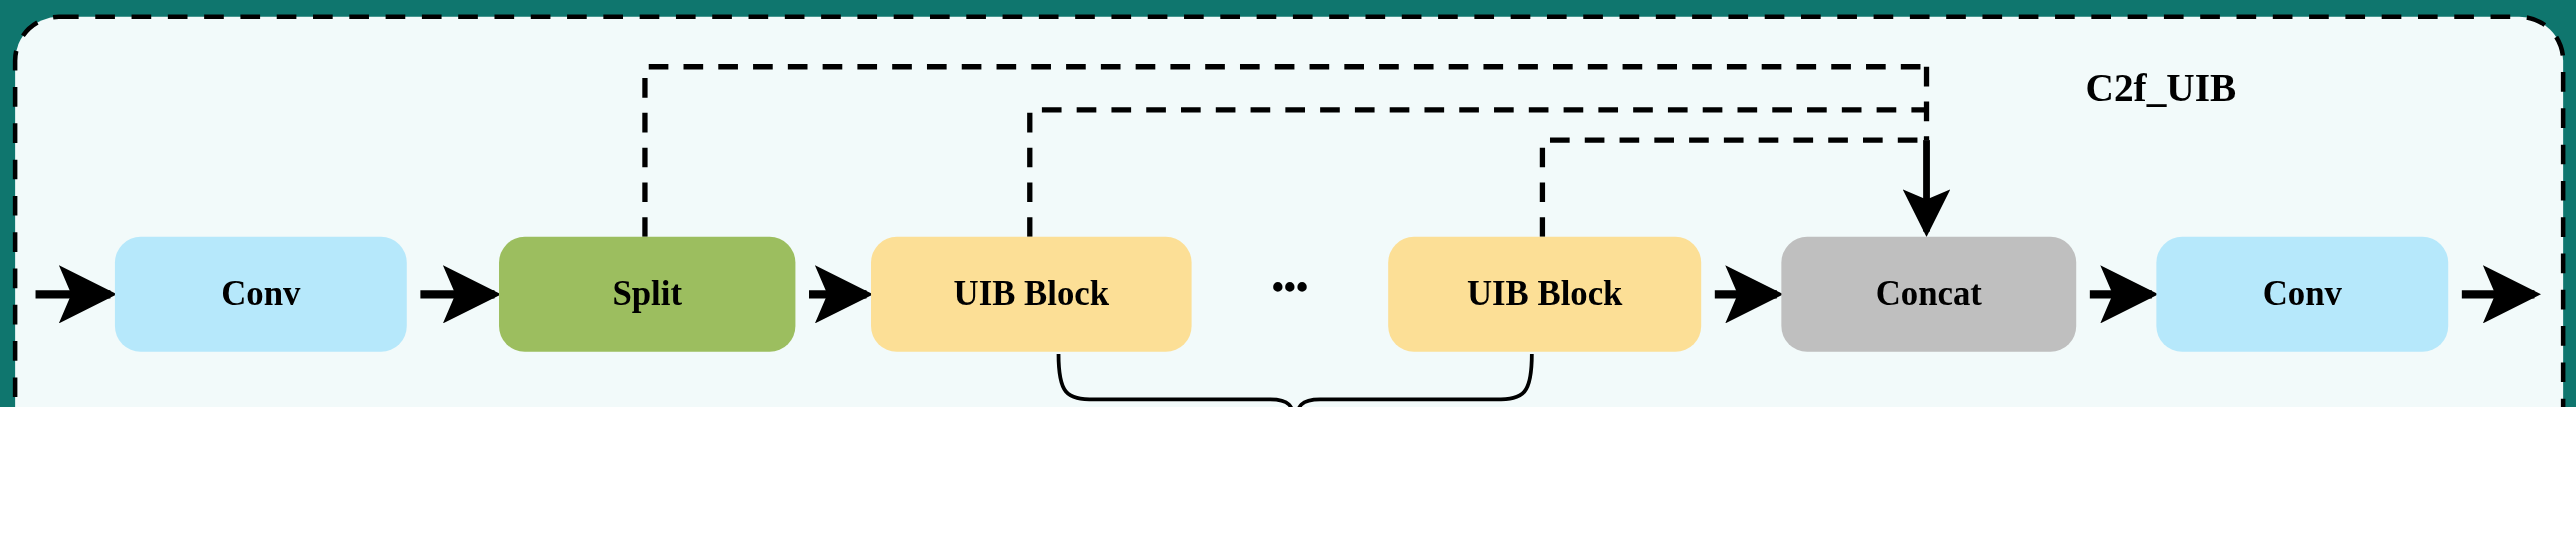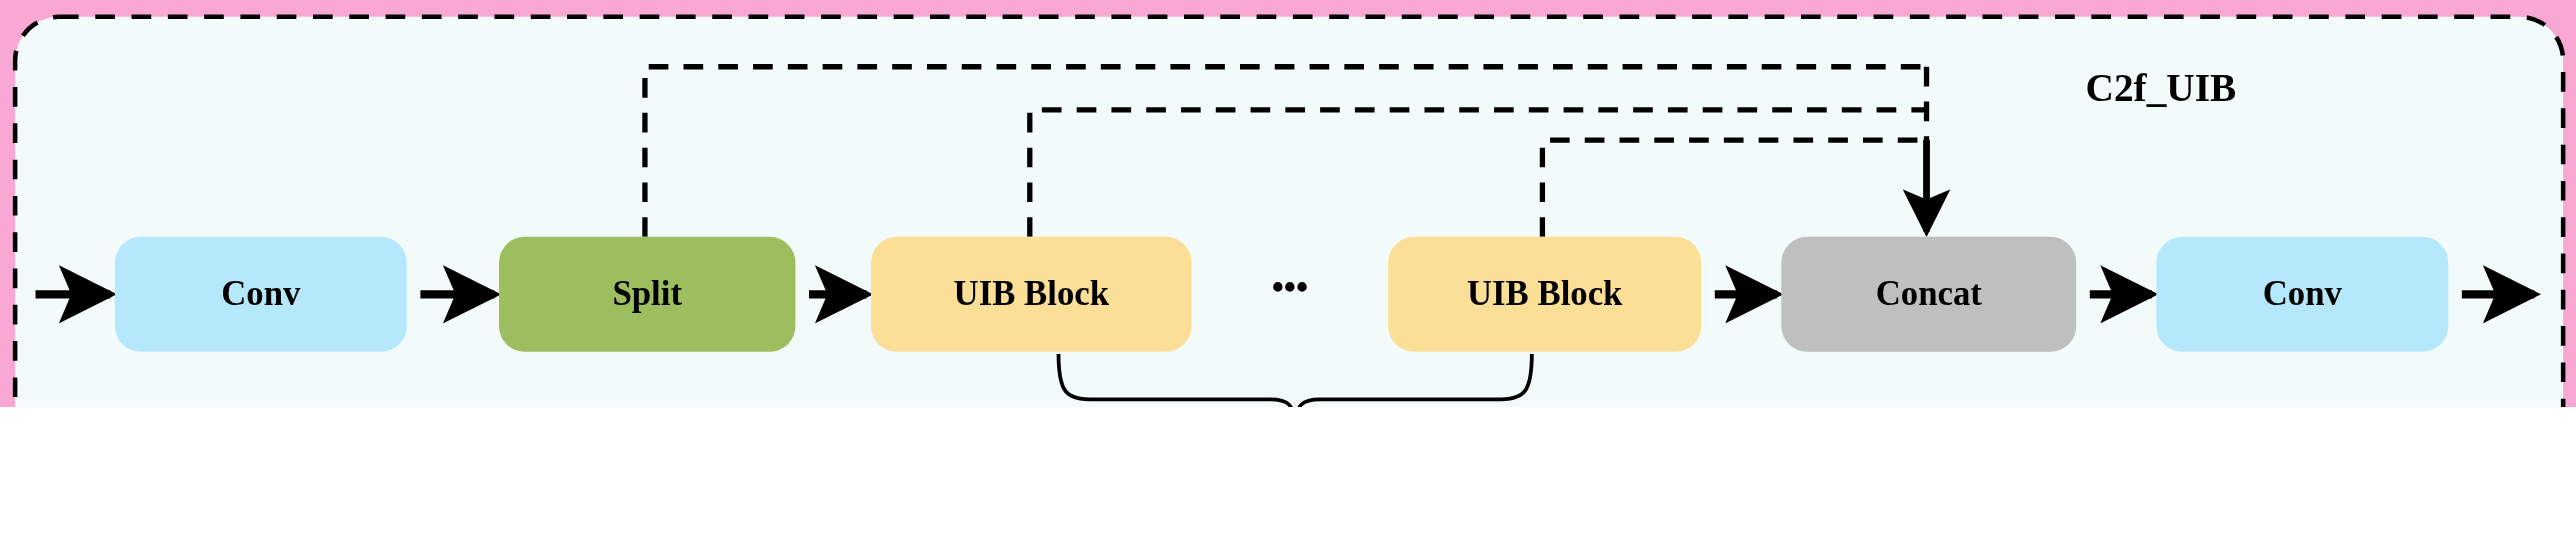--- a/index.html
+++ b/index.html
@@ -4,21 +4,21 @@
 <style>
   html, body {
     margin: 0;
     padding: 0;
     background: #ffffff;
   }
   #stage {
     position: relative;
     width: 2576px;
     height: 407px;
-    background: #f9a8d4;
+    background: #0f766e;
     font-family: "Liberation Serif", "DejaVu Serif", serif;
     overflow: hidden;
   }
   #diagram-svg {
     position: absolute;
     left: 0;
     top: 0;
     width: 2576px;
     height: 541px;
   }

